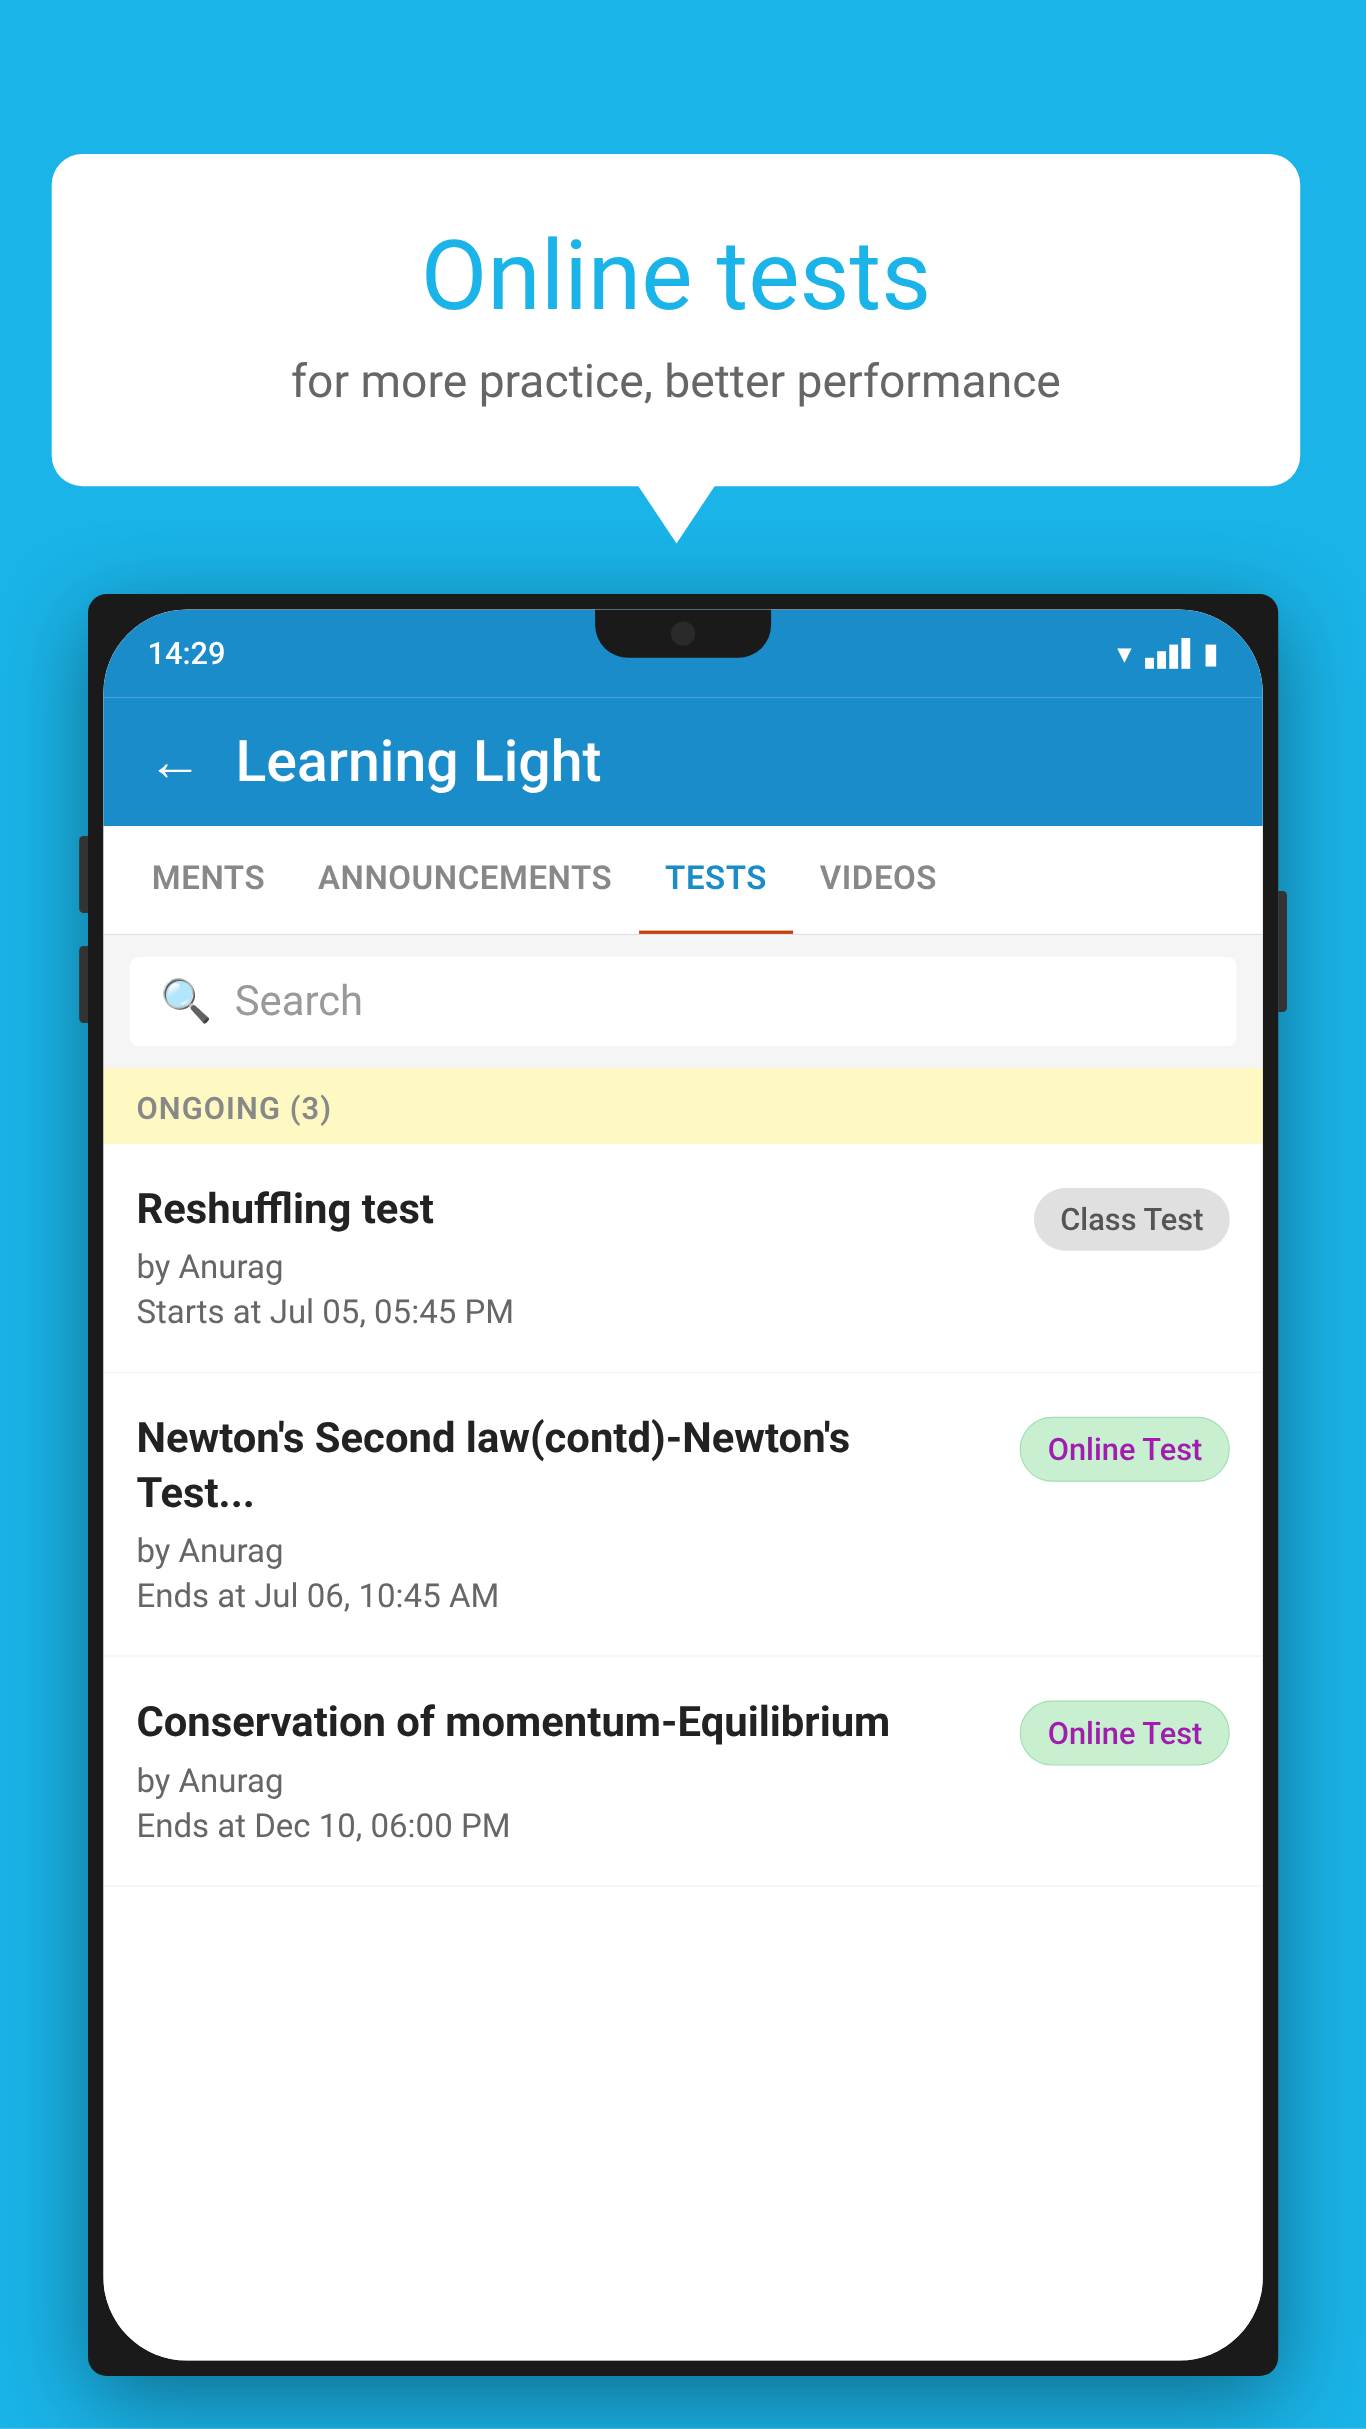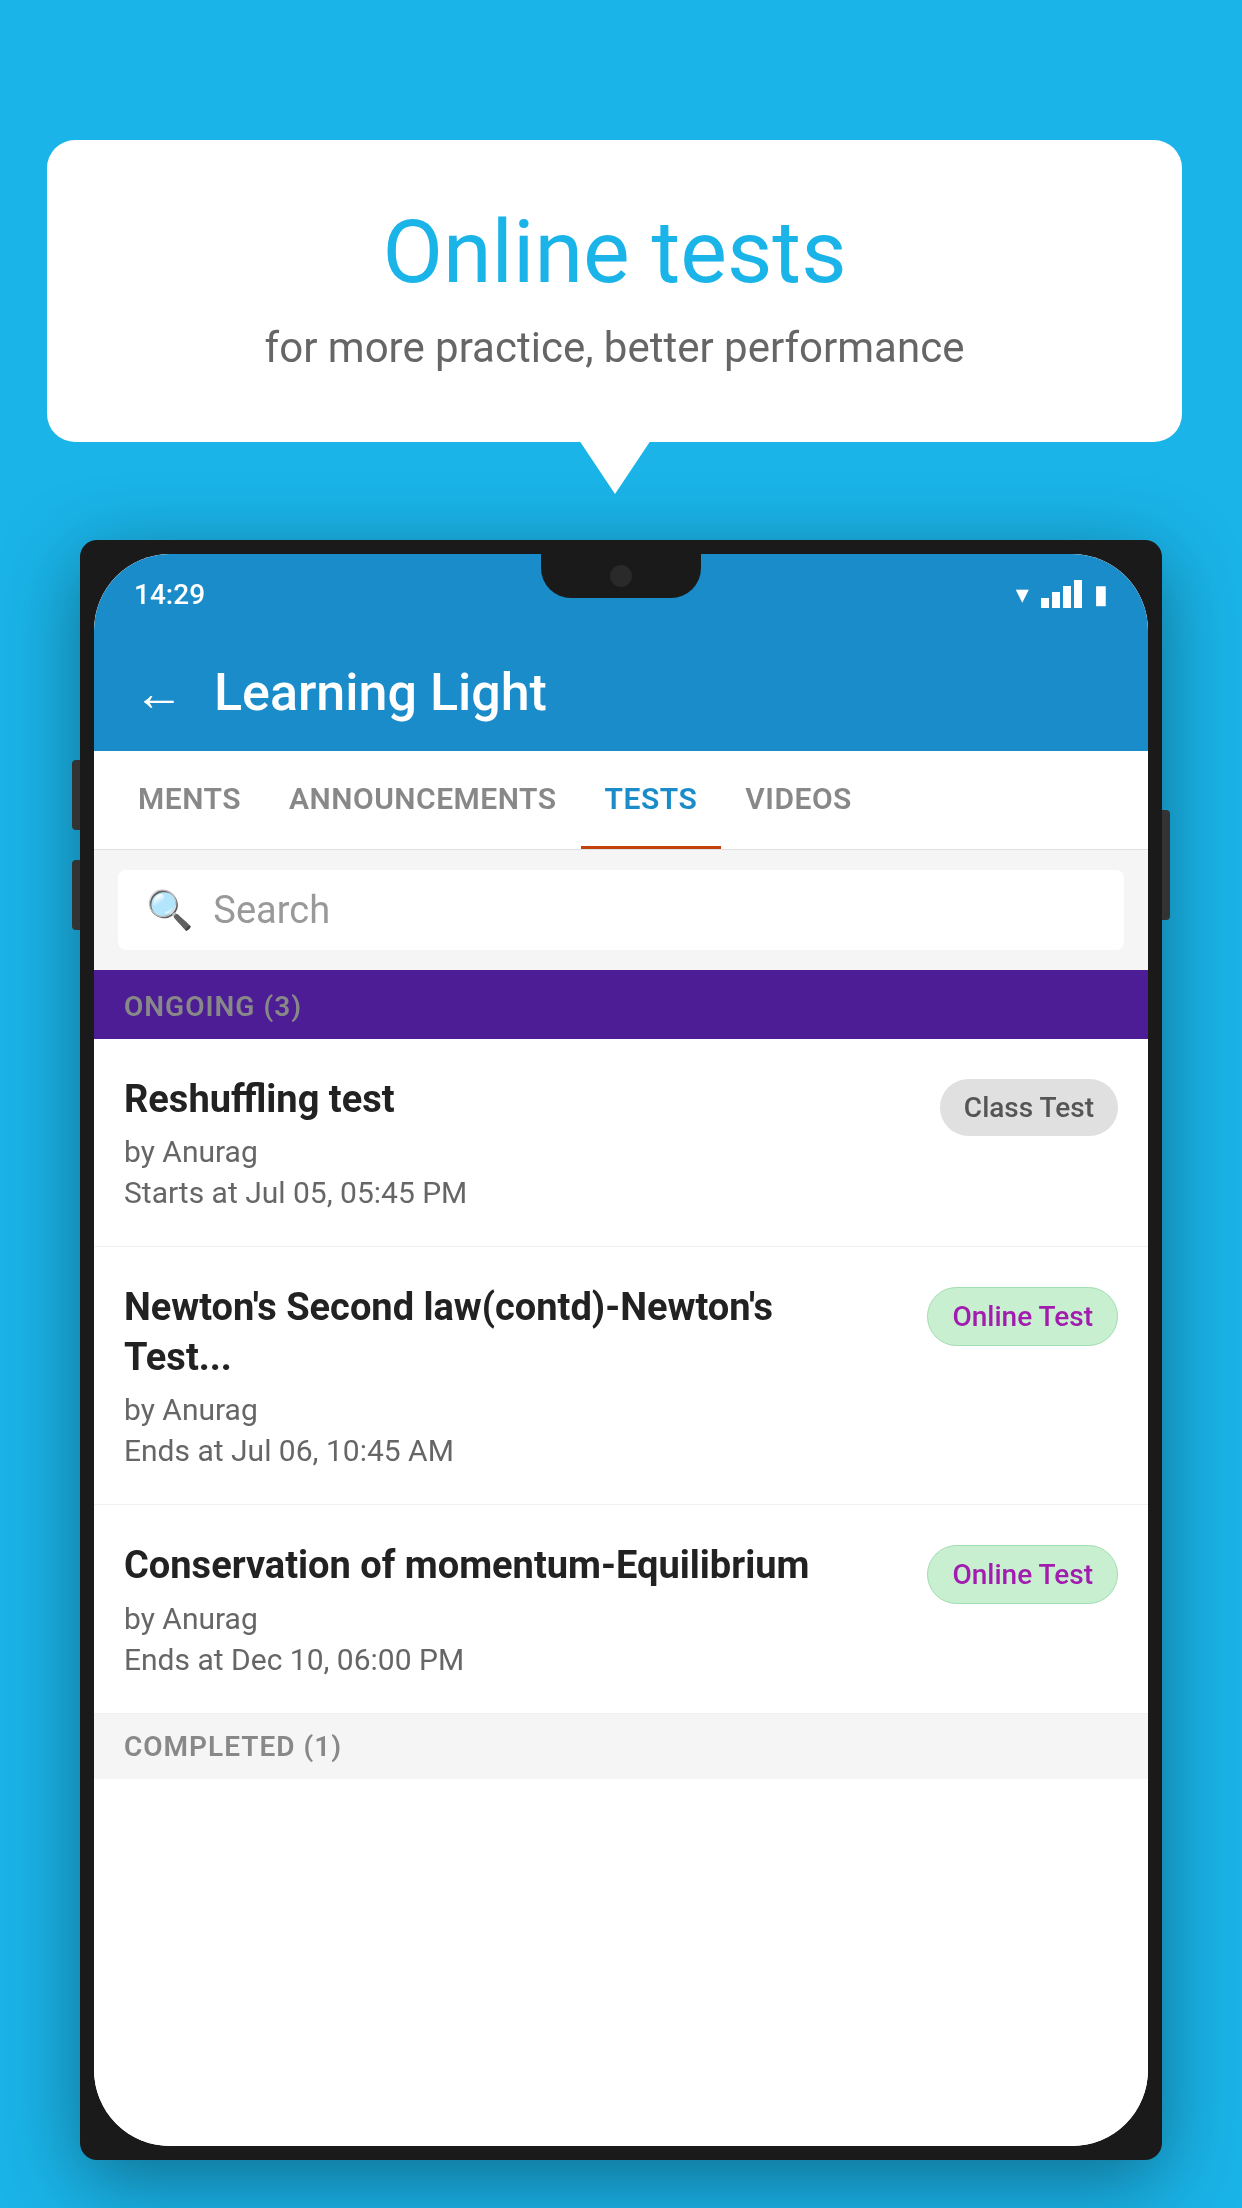--- a/index.html
+++ b/index.html
@@ -200,21 +200,21 @@
     }
 
     .search-text {
       font-size: 38px;
       color: #999;
     }
 
     
     .section-header {
       padding: 20px 30px 16px;
-      background: #4c1d95;
+      background: #fef9c3;
     }
 
     .section-title {
       font-size: 28px;
       color: #888;
       font-weight: 600;
       letter-spacing: 1px;
       text-transform: uppercase;
     }
 
@@ -433,19 +433,16 @@
 
         <div class="test-item">
           <div class="test-info">
             <div class="test-name">Conservation of momentum-Equilibrium</div>
             <div class="test-author">by Anurag</div>
             <div class="test-time">Ends at  Dec 10, 06:00 PM</div>
           </div>
           <div class="badge badge-green">Online Test</div>
         </div>
 
-        <div class="section-header completed-header">
-          <span class="completed-title section-title">COMPLETED (1)</span>
-        </div>
       </div>
     </div>
   </div>
 </div>
 
 </body></html>

